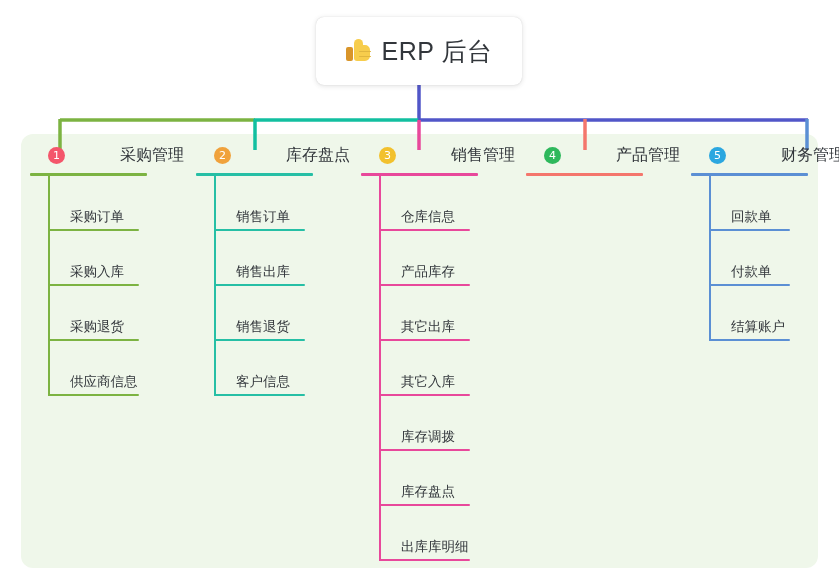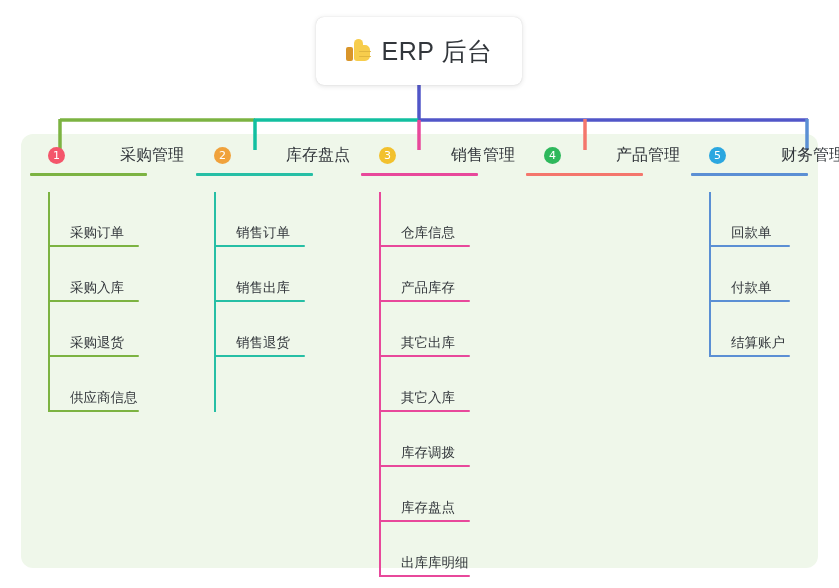--- a/index.html
+++ b/index.html
@@ -142,21 +142,21 @@
     margin-left: 48px;
   }
   .head-rule {
     height: 3px;
     margin-top: 6px;
     border-radius: 1px;
   }
 
   .items {
     position: relative;
-    margin-top: 16px;
+    margin-top: 0px;
     padding-left: 18px;
   }
   .spine {
     position: absolute;
     left: 18px;
     top: 0;
     width: 2px;
   }
   .item {
     position: relative;
@@ -256,20 +256,24 @@
             <div class="item-rule" style="background: rgb(38, 191, 165); width: 90px;"></div>
           </div>
           <div class="item">
             <span class="item-label">销售出库</span>
             <div class="item-rule" style="background: rgb(38, 191, 165); width: 90px;"></div>
           </div>
           <div class="item">
             <span class="item-label">销售退货</span>
             <div class="item-rule" style="background: rgb(38, 191, 165); width: 90px;"></div>
           </div>
+          <div class="item">
+            <span class="item-label">客户信息</span>
+            <div class="item-rule" style="background: rgb(38, 191, 165); width: 90px;"></div>
+          </div>
         </div>
       </div>
       <div class="column" style="left: 361px;">
         <div class="col-head">
           <span class="badge" style="background: rgb(242, 193, 46);">3</span>
           <span class="col-title">销售管理</span>
         </div>
         <div class="head-rule" style="background: rgb(232, 72, 155); width: 117px;"></div>
         <div class="items">
           <div class="spine" style="background: rgb(232, 72, 155); height: 385px;"></div>

